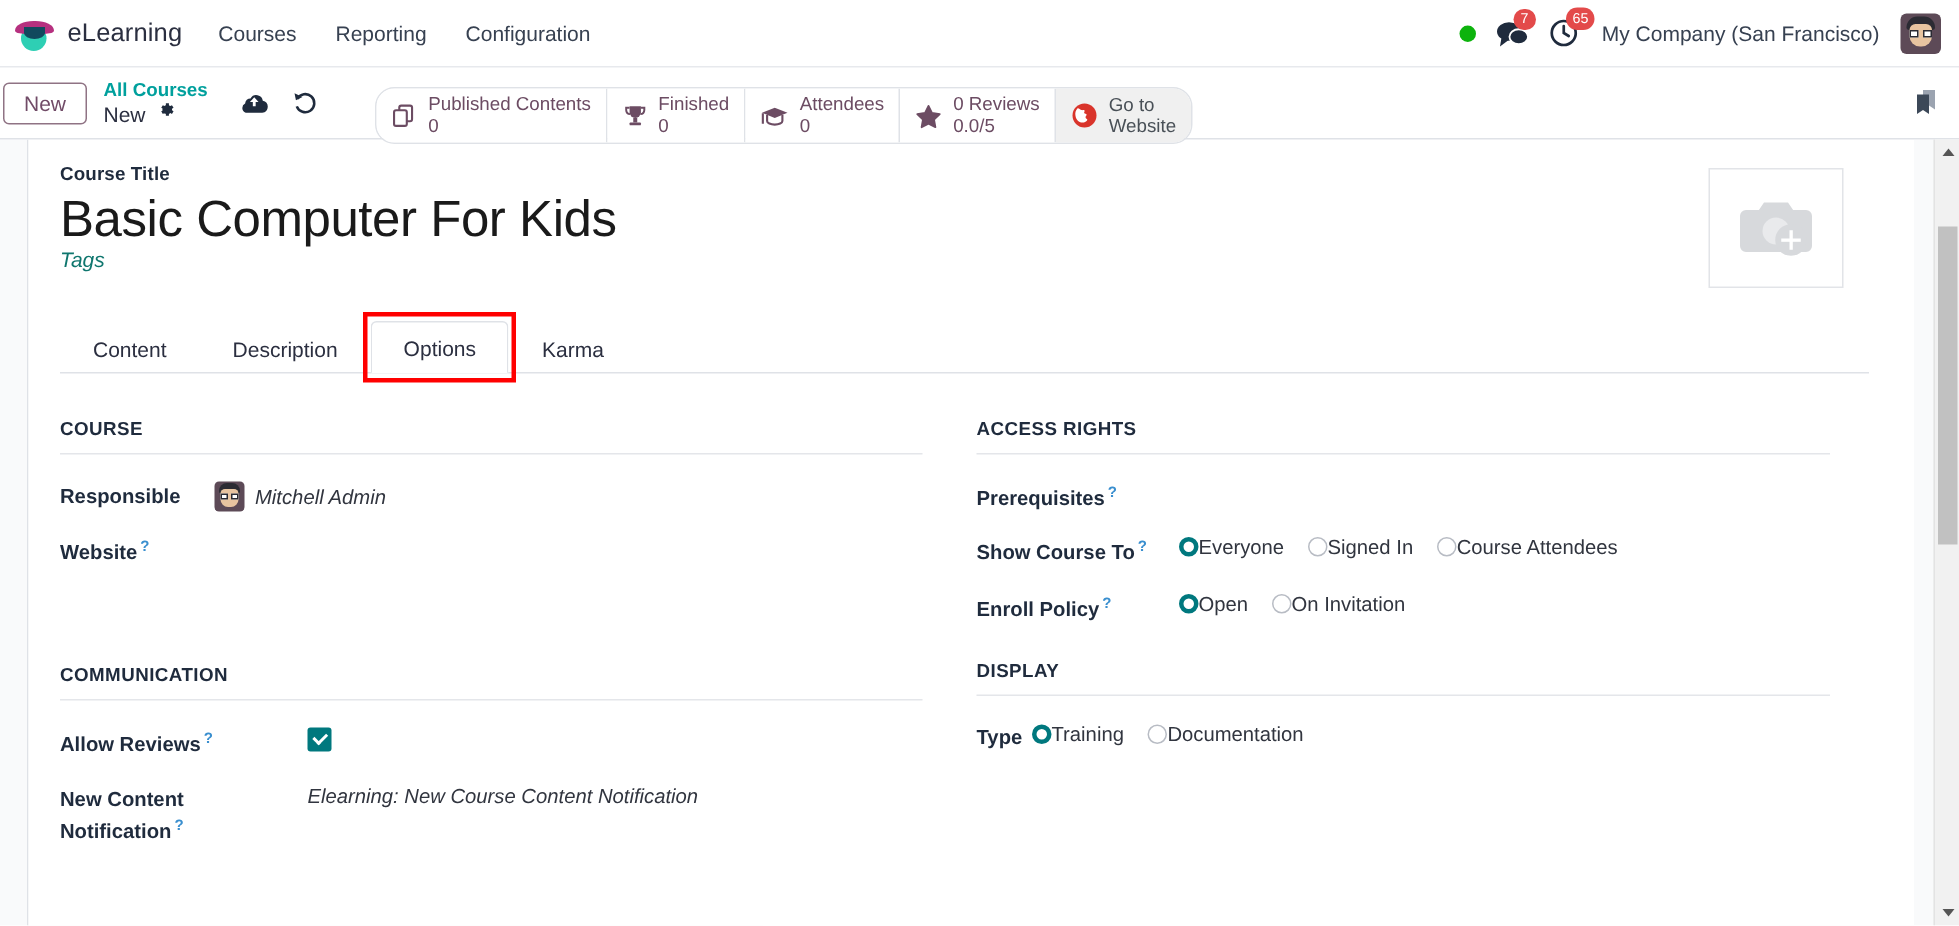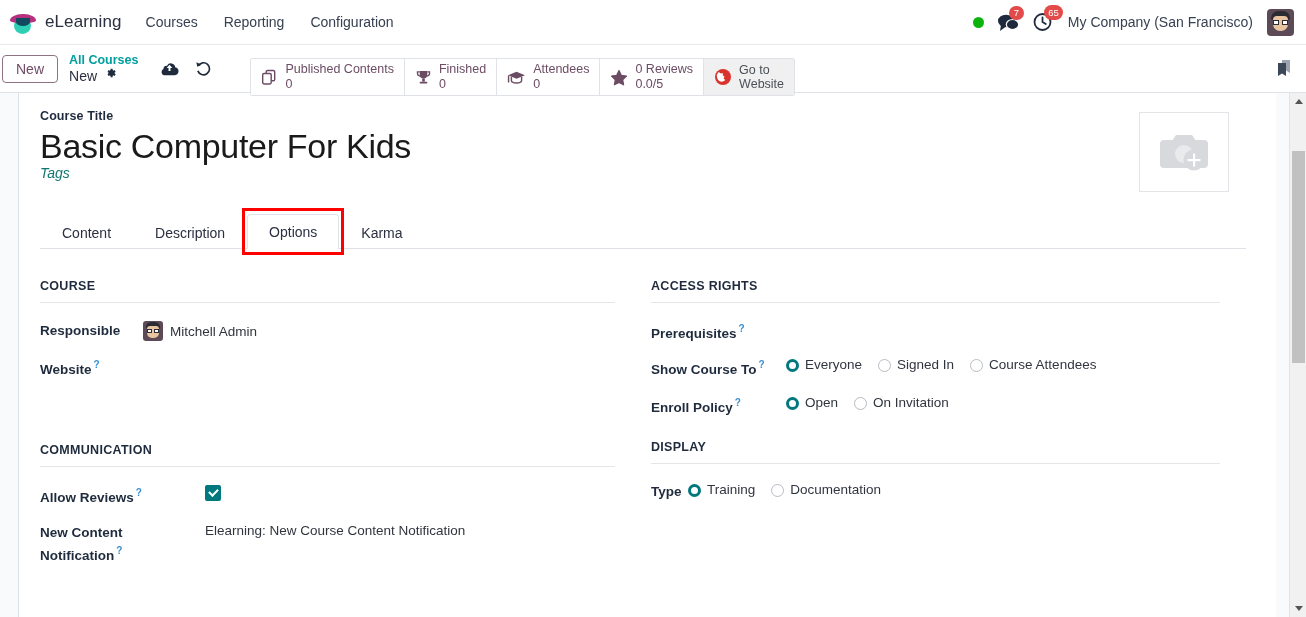--- a/index.html
+++ b/index.html
@@ -98,21 +98,21 @@
   .bc-bottom { display: flex; align-items: center; gap: 7px; }
   .bc-cur { font-size: 14px; color: #2b2f40; }
   .gear-ico { font-size: 13px; color: #2b2f40; cursor: pointer; }
   .cp-actions { display: flex; align-items: center; gap: 16px; margin-left: 22px; }
   .cp-ico { cursor: pointer; color: #1f2b3d; display:flex; align-items:center; }
 
   
   .stat-group {
     display: flex; align-items: stretch;
     margin-left: 38px;
-    border: 1px solid #dfe2e7; border-radius: 2px;
+    border: 1px solid #dfe2e7; border-radius: 13px;
     overflow: hidden; height: 38px; margin-top: 17px;
   }
   .stat-btn {
     display: flex; align-items: center; gap: 7px;
     padding: 0 10px;
     border-right: 1px solid #dfe2e7;
     background: #fff; cursor: pointer;
     min-width: 0;
   }
   .stat-btn:last-child { border-right: none; }
@@ -209,33 +209,33 @@
     min-height: 22px;
   }
   .f-label {
     font-size: 13.5px; color: #1f2b3d; font-weight: bold;
     padding-top: 2px; flex: none;
   }
   .help-q {
     color: #3a8fcf; font-size: 10px; vertical-align: super;
     margin-left: 2px; cursor: pointer;
   }
-  .f-value { font-size: 13.5px; color: #31353f; padding-top: 2px; }
+  .f-value { font-size: 13.5px; color: #31353f; padding-top: 2px; font-style: italic; }
   .resp-avatar {
     width: 20px; height: 20px; border-radius: 3px;
     background: #5d4a57; position: relative; overflow: hidden;
     flex: none;
   }
   .ra-hair { position:absolute; left:3px; top:1px; width:14px; height:7px; background:#2b2b33; border-radius:6px 6px 2px 2px;}
   .ra-face { position:absolute; left:4px; top:5px; width:12px; height:12px; background:#e8c4a0; border-radius:3px 3px 5px 5px;}
   .ra-g1 { position:absolute; left:4px; top:8px; width:5px; height:4px; background:#fff; border:1px solid #2b2b33;}
   .ra-g2 { position:absolute; left:11px; top:8px; width:5px; height:4px; background:#fff; border:1px solid #2b2b33;}
 
   .radio-set { display: flex; align-items: center; }
-  .radio-opt { display: flex; align-items: flex-end; gap: 6px; margin-right: 16px; cursor: pointer; }
+  .radio-opt { display: flex; align-items: center; margin-right: 16px; cursor: pointer; }
   .radio {
     width: 13px; height: 13px; border-radius: 50%;
     border: 1px solid #b8bcc4; background: #fff; flex: none;
     position: relative;
   }
   .radio.on {
     border: 3.5px solid #00787e; background: #fff;
   }
   .radio-lbl { font-size: 13.5px; color: #31353f; white-space: nowrap; }
 

